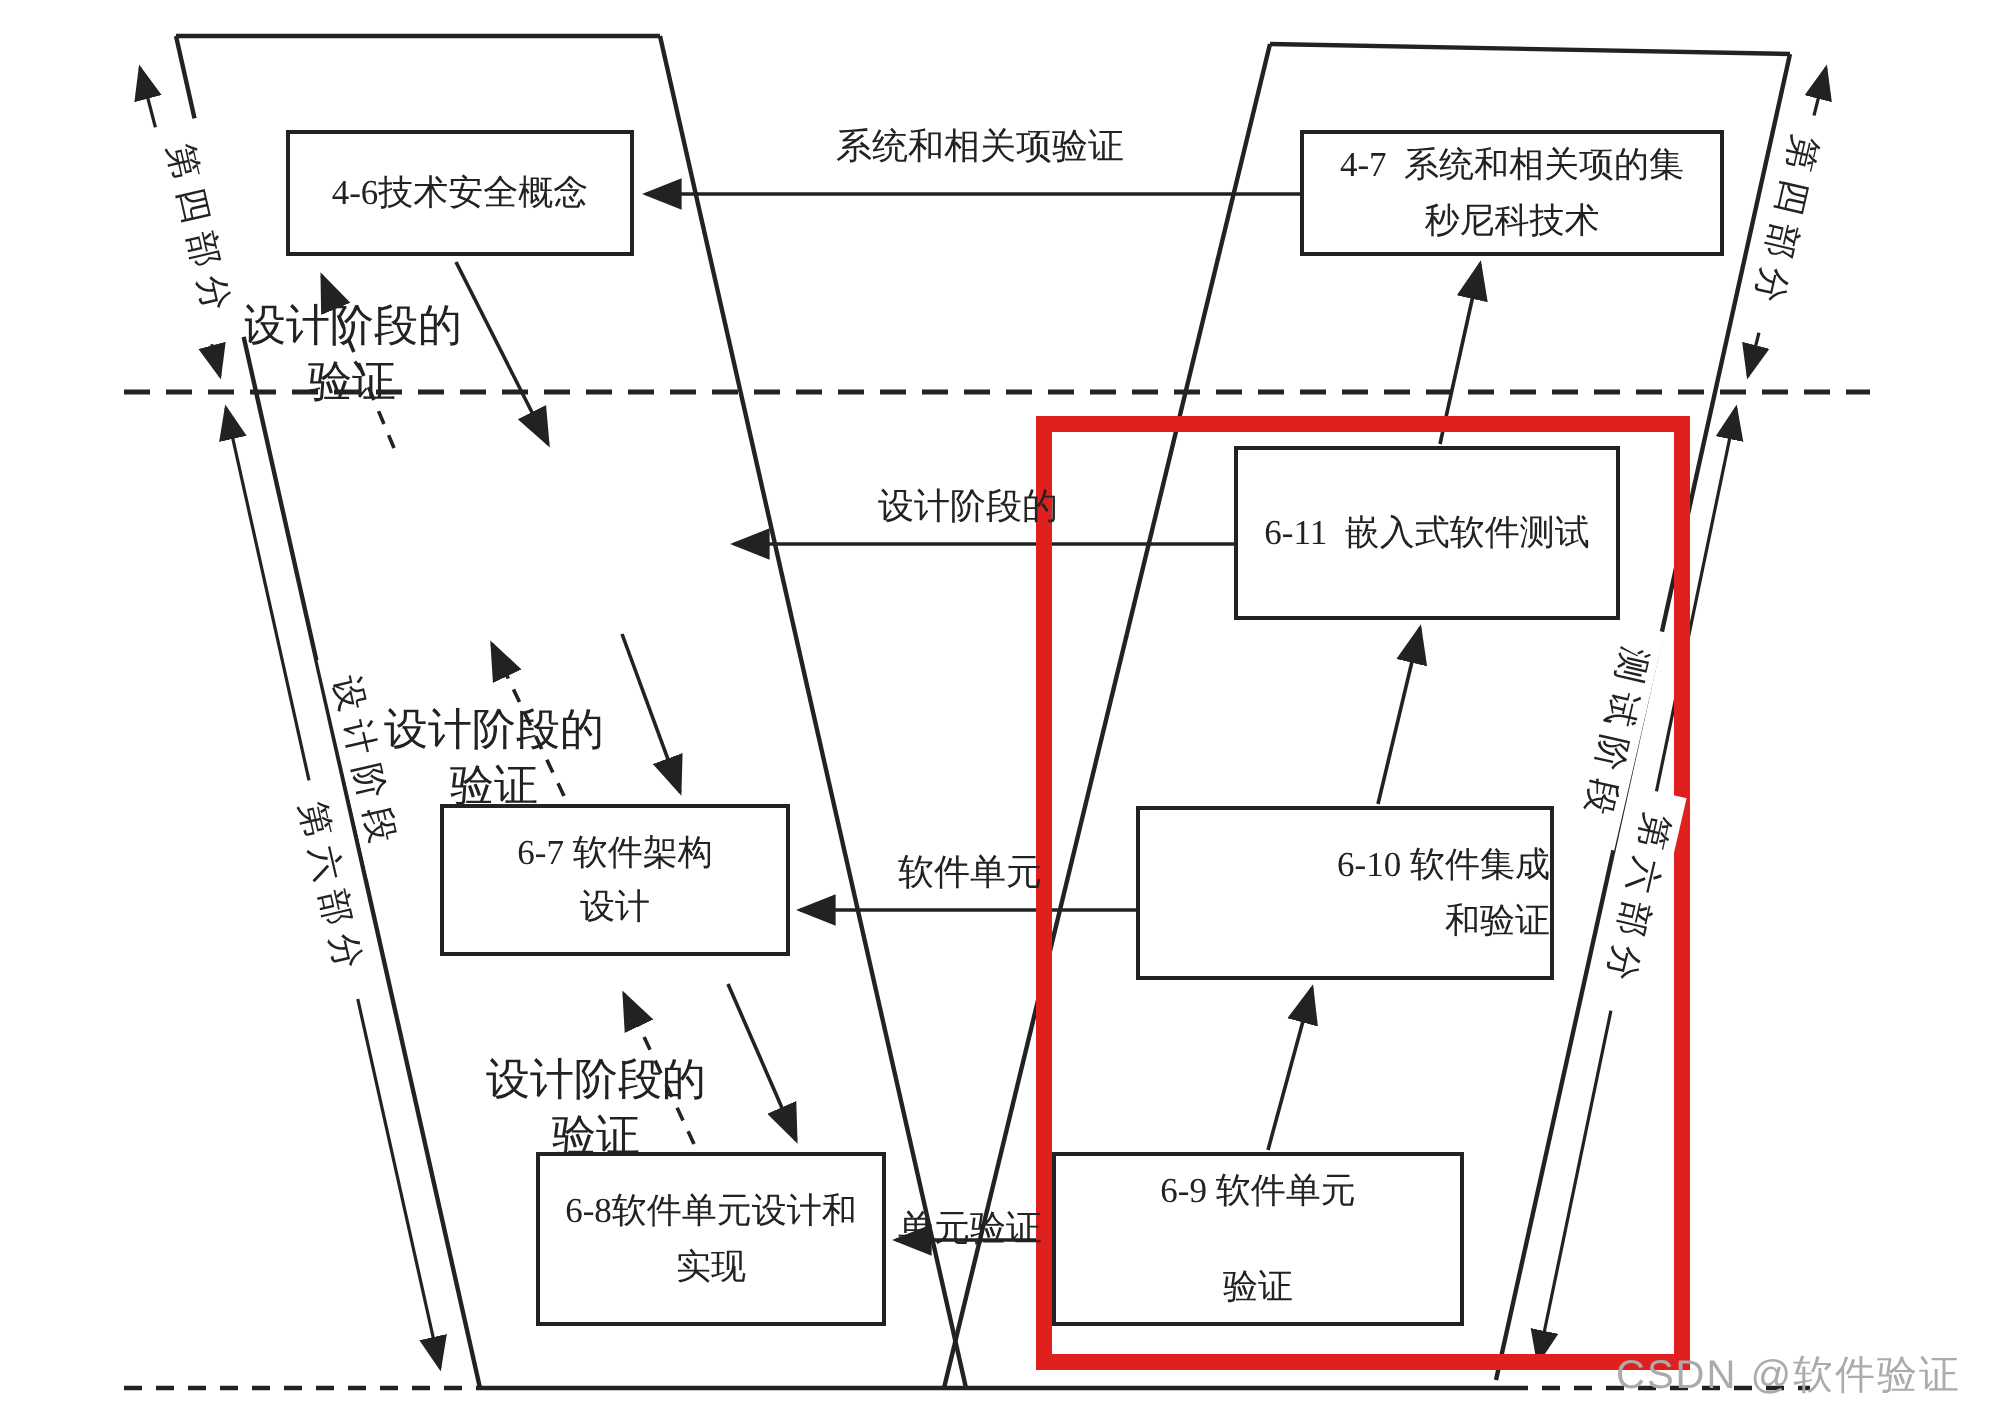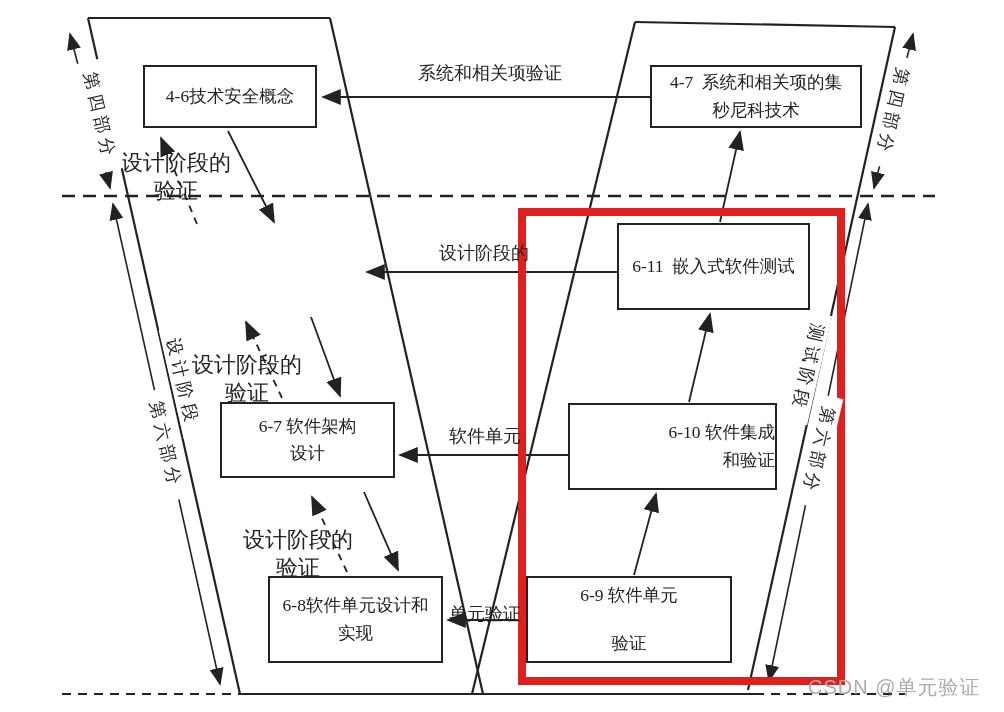--- a/index.html
+++ b/index.html
@@ -157,15 +157,15 @@
     <div>验证</div>
   </div>
 
   <div class="rotlabel" style="left:44px;top:104px;transform:rotate(77deg);">第四部分</div>
   <div class="rotlabel" style="left:127px;top:370px;transform:rotate(77deg);">设计阶段</div>
   <div class="rotlabel" style="left:110px;top:433px;transform:rotate(77deg);">第六部分</div>
   <div class="rotlabel" style="left:837px;top:100px;transform:rotate(103deg);">第四部分</div>
   <div class="rotlabel" style="left:752px;top:356px;transform:rotate(103deg);">测试阶段</div>
   <div class="rotlabel" style="left:763px;top:439px;transform:rotate(103deg);">第六部分</div>
 
-  <div class="watermark">CSDN @单元验证</div>
+  <div class="watermark">CSDN @软件验证</div>
 
 </div>
 
 </body></html>

